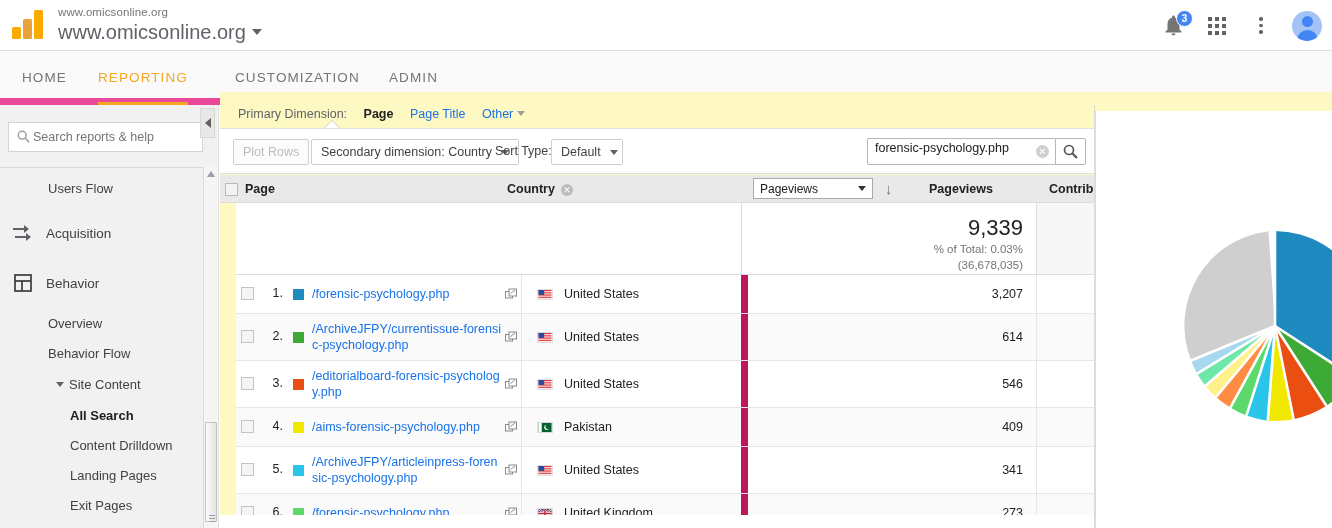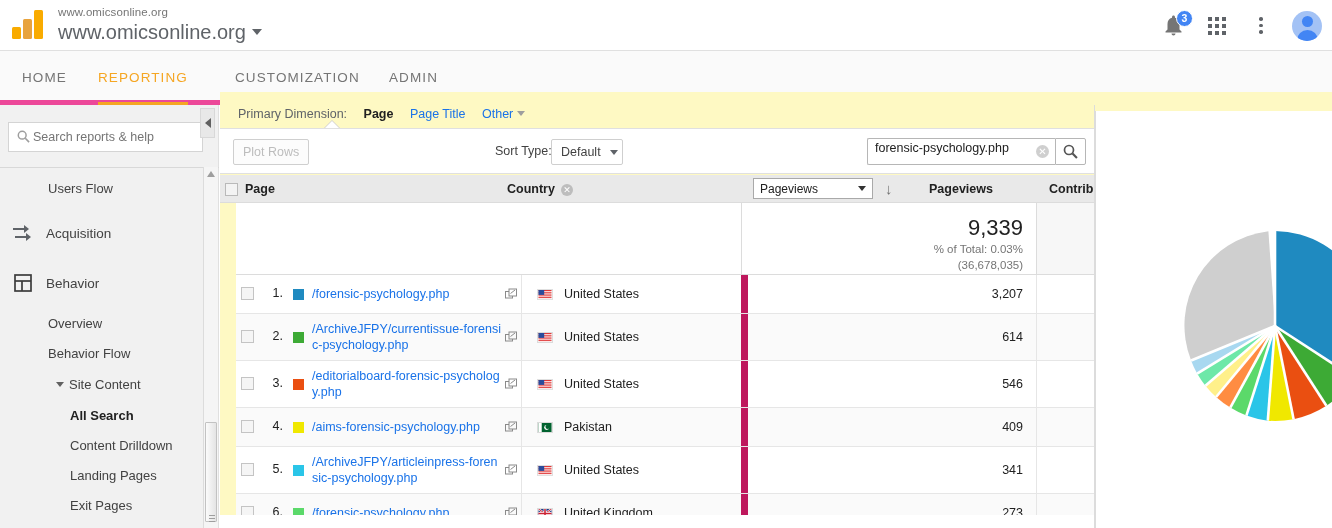--- a/index.html
+++ b/index.html
@@ -51,21 +51,21 @@
   .avatar {
     width: 30px; height: 30px; border-radius: 50%; background: #a3c2f5;
     position: relative; overflow: hidden; cursor: pointer;
   }
   .avatar::before { content:""; position:absolute; width:11px; height:11px; border-radius:50%; background:#4285f4; left:9.5px; top:5px; }
   .avatar::after { content:""; position:absolute; width:21px; height:13px; border-radius:11px 11px 0 0; background:#4285f4; left:4.5px; top:19px; }
 
   
   .navtabs {
     position: absolute; top: 51px; left: 0; width: 1332px; height: 54px;
-    background: #fafafa; border-bottom: 5px solid #ec4899;
+    background: #fafafa; border-bottom: 7px solid #ec4899;
   }
   .navtab {
     position: absolute; top: 0; height: 54px; line-height: 54px;
     font-size: 13.5px; letter-spacing: 1.1px; color: #757575; cursor: pointer;
   }
   .navtab.active { color: #f5a623; }
   .navtab.active::after {
     content: ""; position: absolute; left: 0; right: 0; bottom: 0; height: 3px; background: #f5a623;
   }
 
@@ -412,20 +412,24 @@
       <span class="opt sel">Page</span>
       <span class="opt">Page Title</span>
       <span class="opt">Other</span><span class="pd-caret"></span>
     </div>
     <div class="pd-notch-b"></div>
     <div class="pd-notch"></div>
 
     <div class="ctrlbar">
       <div class="btn disabled plot-rows">Plot Rows</div>
 
+      <div class="btn secdim">
+        <span>Secondary dimension: Country</span>
+        <span class="sel-caret"></span>
+      </div>
 
       <div class="sorttype-lbl">Sort Type:</div>
       <div class="btn sortsel">
         <span>Default</span>
         <span class="sel-caret"></span>
       </div>
 
       <div class="searchfield-wrap">
         <input class="searchfield" type="text" value="forensic-psychology.php" style="">
         <span class="clearx">✕</span>

